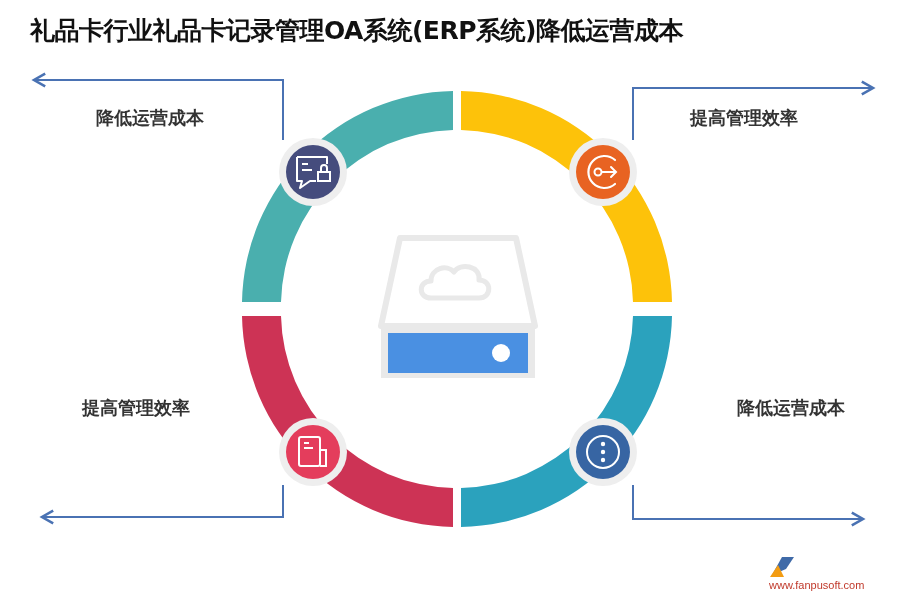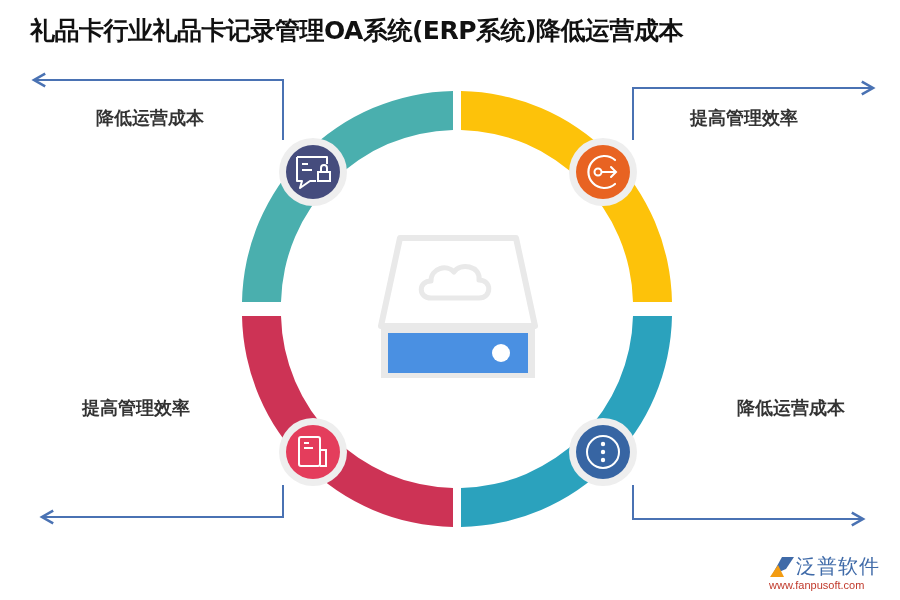--- a/index.html
+++ b/index.html
@@ -99,15 +99,14 @@
 <div class="label" style="left:96px; top:106px;">降低运营成本</div>
 <div class="label" style="left:690px; top:106px;">提高管理效率</div>
 <div class="label" style="left:82px; top:396px;">提高管理效率</div>
 <div class="label" style="left:737px; top:396px;">降低运营成本</div>
 
 <div class="logo">
   <svg width="28" height="24" viewBox="0 0 28 24" style="position:absolute;left:2px;top:2px;">
     <path d="M4,20 L14,2 L26,2 L18,14 Z" fill="#3f6aa8"></path>
     <path d="M2,22 L10,10 L16,22 Z" fill="#f39c12"></path>
   </svg>
-  <div class="logo-cn">泛普软件</div>
   <div class="logo-url">www.fanpusoft.com</div>
 </div>
 
 </body></html>

